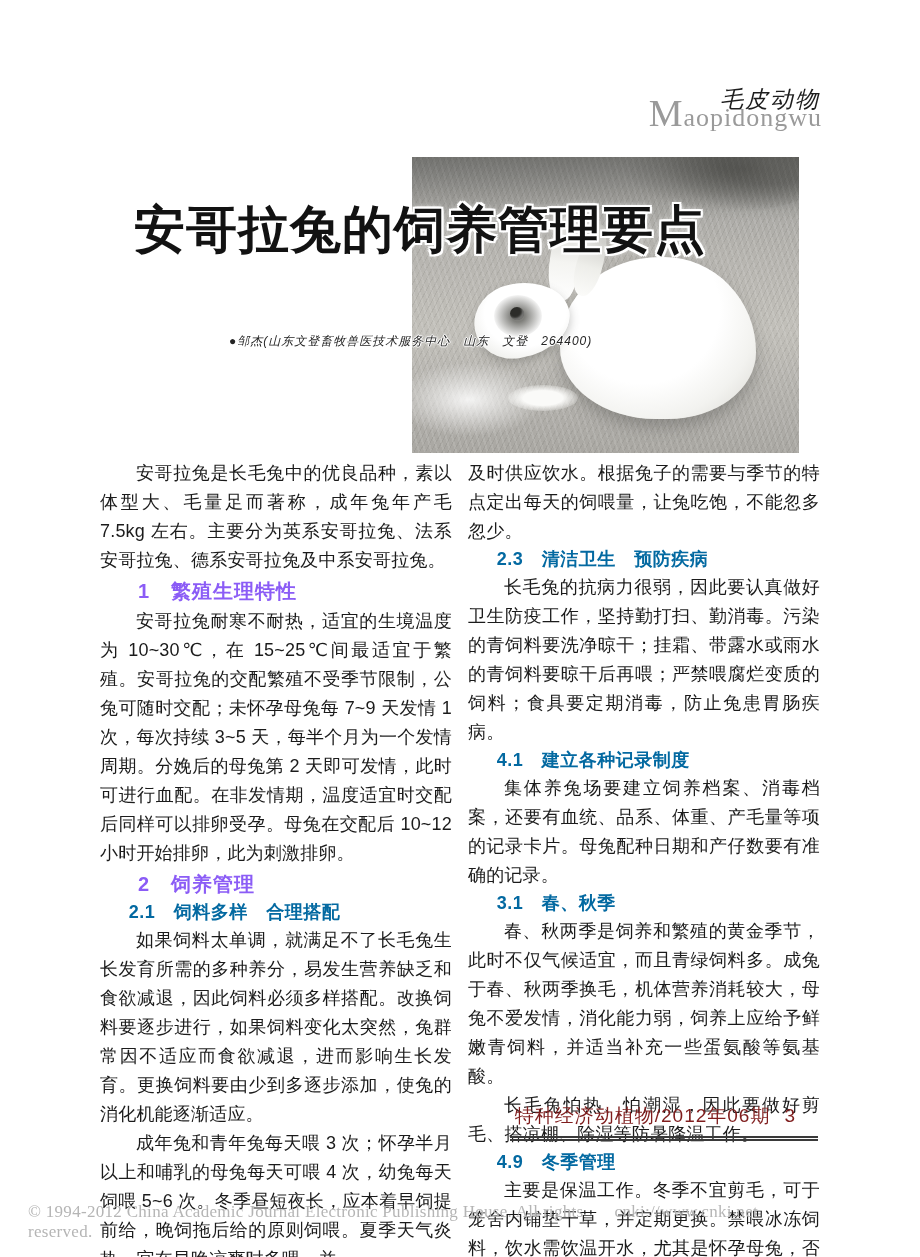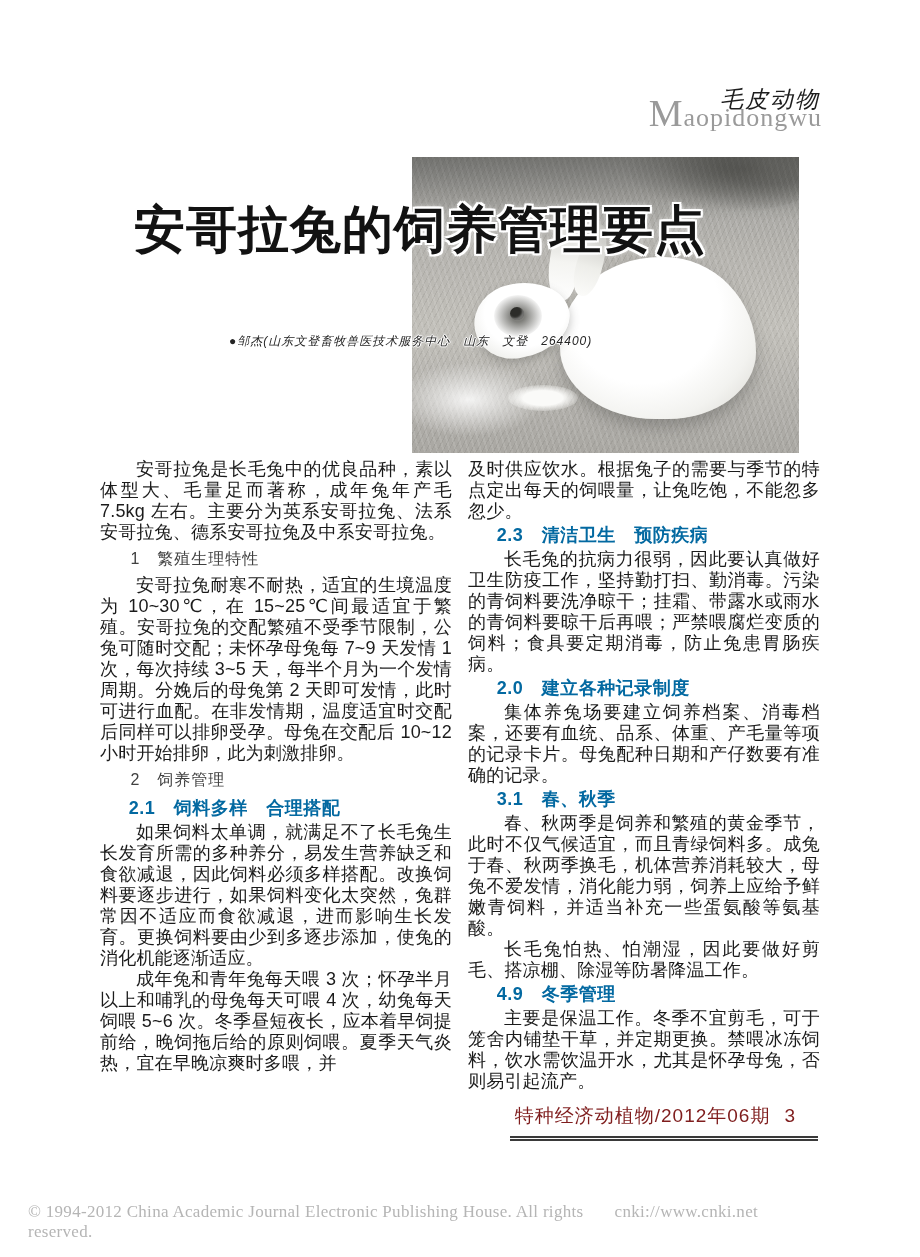--- a/index.html
+++ b/index.html
@@ -91,26 +91,26 @@
     font-size:12px;font-style:italic;letter-spacing:1px;color:#242424;
     font-family:Liberation Sans, sans-serif;
     text-shadow:1px 0 0 #fff,-1px 0 0 #fff,0 1px 0 #fff,0 -1px 0 #fff,0 0 5px #fff;
     margin-left:36px;
   }
   
   .columns{position:absolute;left:100px;top:459px;width:720px;display:flex;gap:16px;}
   .col{width:352px;}
   .blk{margin:0;}
   .p,.p-cont{
-    font-size:18px;line-height:21px;text-align:justify;color:#1b1b1b;
+    font-size:18px;line-height:29px;text-align:justify;color:#1b1b1b;
     text-indent:2em;letter-spacing:0.2px;
   }
   .p-cont{text-indent:0;}
   .h1{
-    font-size:16px;font-weight:normal;color:#404040;padding-left:1.9em;
+    font-size:20px;font-weight:bold;color:#8b5cf6;padding-left:1.9em;
     margin:3px 0 3px 0;line-height:26px;letter-spacing:1px;
   }
   .h2{
     font-size:18px;font-weight:bold;color:#0369a1;padding-left:1.6em;
     margin:1px 0 1px 0;line-height:25px;letter-spacing:0.5px;
   }
   
   .footer{
     position:absolute;right:102px;top:1103px;width:286px;text-align:right;
     font-size:19px;color:#7f1d1d;letter-spacing:1px;
@@ -159,21 +159,21 @@
         <div class="blk p">安哥拉兔耐寒不耐热，适宜的生境温度为 10~30℃，在 15~25℃间最适宜于繁殖。安哥拉兔的交配繁殖不受季节限制，公兔可随时交配；未怀孕母兔每 7~9 天发情 1 次，每次持续 3~5 天，每半个月为一个发情周期。分娩后的母兔第 2 天即可发情，此时可进行血配。在非发情期，温度适宜时交配后同样可以排卵受孕。母兔在交配后 10~12 小时开始排卵，此为刺激排卵。</div>
         <div class="blk h1">2　饲养管理</div>
         <div class="blk h2">2.1　饲料多样　合理搭配</div>
         <div class="blk p">如果饲料太单调，就满足不了长毛兔生长发育所需的多种养分，易发生营养缺乏和食欲减退，因此饲料必须多样搭配。改换饲料要逐步进行，如果饲料变化太突然，兔群常因不适应而食欲减退，进而影响生长发育。更换饲料要由少到多逐步添加，使兔的消化机能逐渐适应。</div>
         <div class="blk p">成年兔和青年兔每天喂 3 次；怀孕半月以上和哺乳的母兔每天可喂 4 次，幼兔每天饲喂 5~6 次。冬季昼短夜长，应本着早饲提前给，晚饲拖后给的原则饲喂。夏季天气炎热，宜在早晚凉爽时多喂，并</div>
       </div>
     <div class="col">
         <div class="blk p-cont">及时供应饮水。根据兔子的需要与季节的特点定出每天的饲喂量，让兔吃饱，不能忽多忽少。</div>
         <div class="blk h2">2.3　清洁卫生　预防疾病</div>
         <div class="blk p">长毛兔的抗病力很弱，因此要认真做好卫生防疫工作，坚持勤打扫、勤消毒。污染的青饲料要洗净晾干；挂霜、带露水或雨水的青饲料要晾干后再喂；严禁喂腐烂变质的饲料；食具要定期消毒，防止兔患胃肠疾病。</div>
-        <div class="blk h2">2.0　建立各种记录制度</div>
+        <div class="blk h2">4.1　建立各种记录制度</div>
         <div class="blk p">集体养兔场要建立饲养档案、消毒档案，还要有血统、品系、体重、产毛量等项的记录卡片。母兔配种日期和产仔数要有准确的记录。</div>
         <div class="blk h2">3.1　春、秋季</div>
         <div class="blk p">春、秋两季是饲养和繁殖的黄金季节，此时不仅气候适宜，而且青绿饲料多。成兔于春、秋两季换毛，机体营养消耗较大，母兔不爱发情，消化能力弱，饲养上应给予鲜嫩青饲料，并适当补充一些蛋氨酸等氨基酸。</div>
         <div class="blk p">长毛兔怕热、怕潮湿，因此要做好剪毛、搭凉棚、除湿等防暑降温工作。</div>
         <div class="blk h2">4.9　冬季管理</div>
         <div class="blk p">主要是保温工作。冬季不宜剪毛，可于笼舍内铺垫干草，并定期更换。禁喂冰冻饲料，饮水需饮温开水，尤其是怀孕母兔，否则易引起流产。</div>
       </div>
   </div>
 
   <div class="footer">

